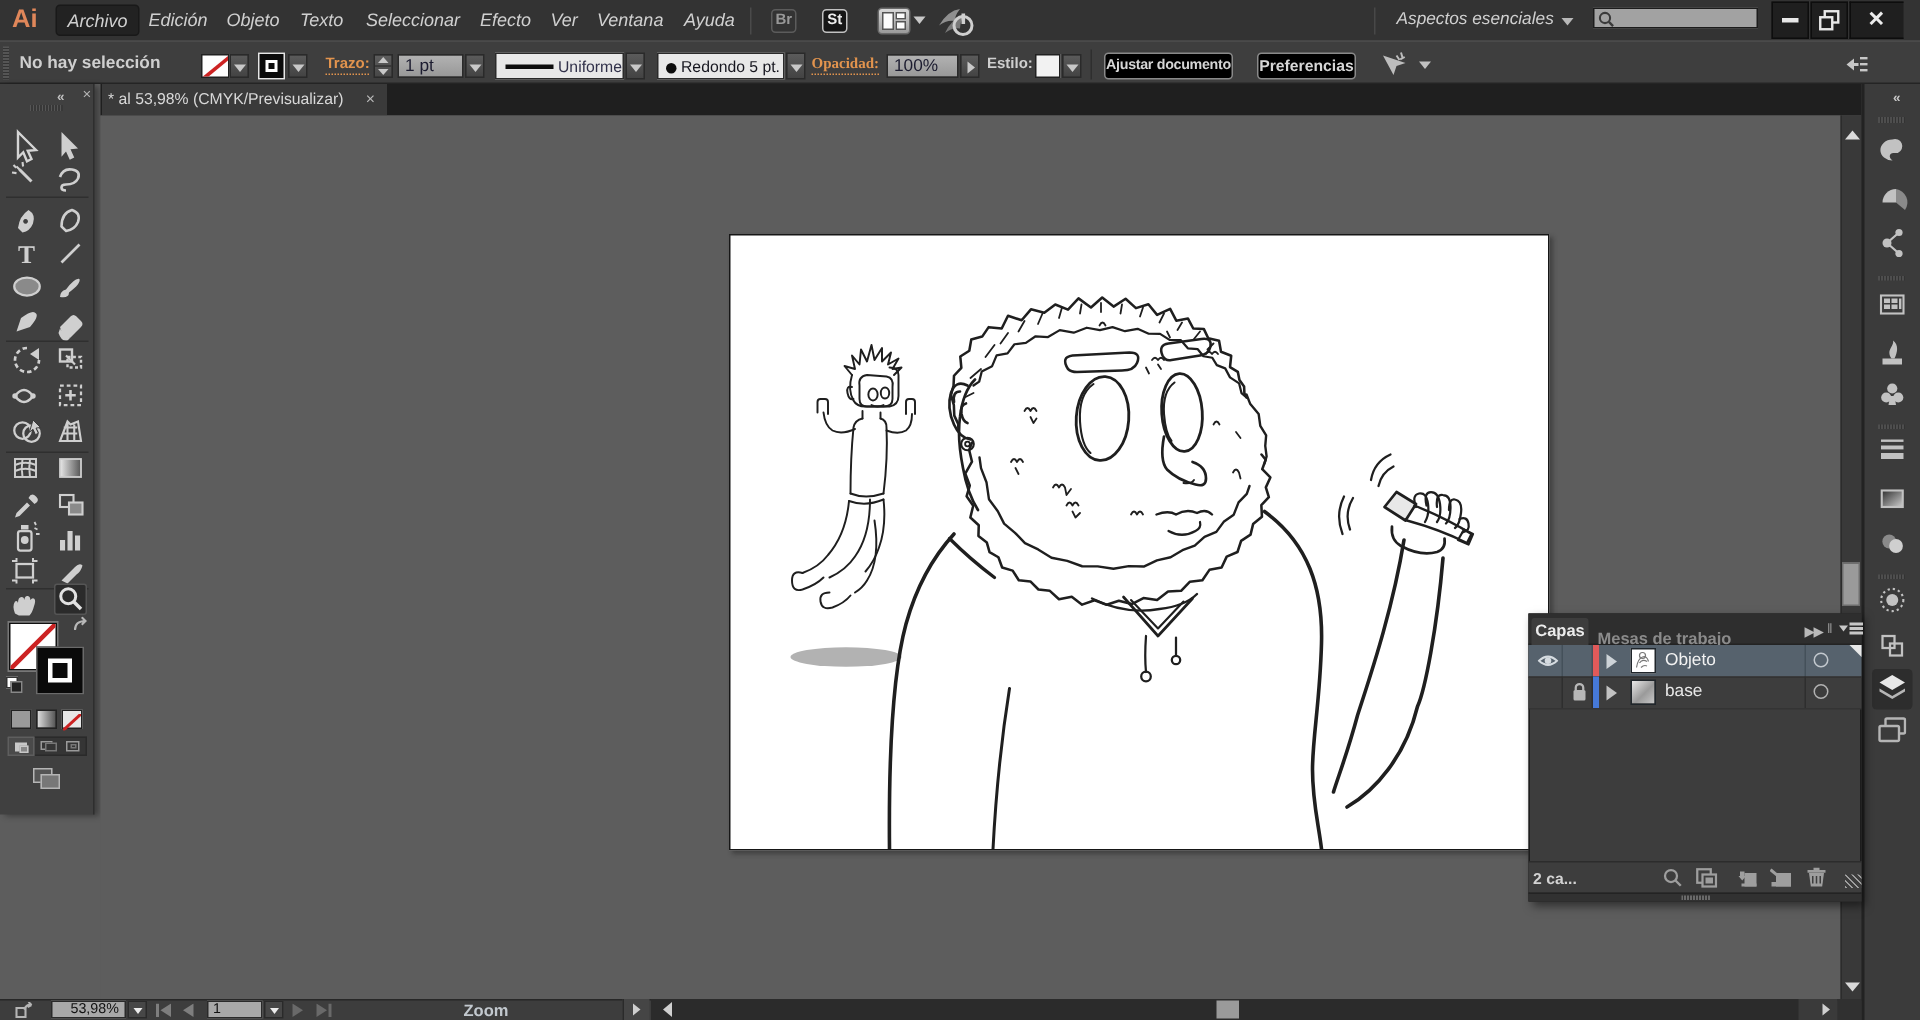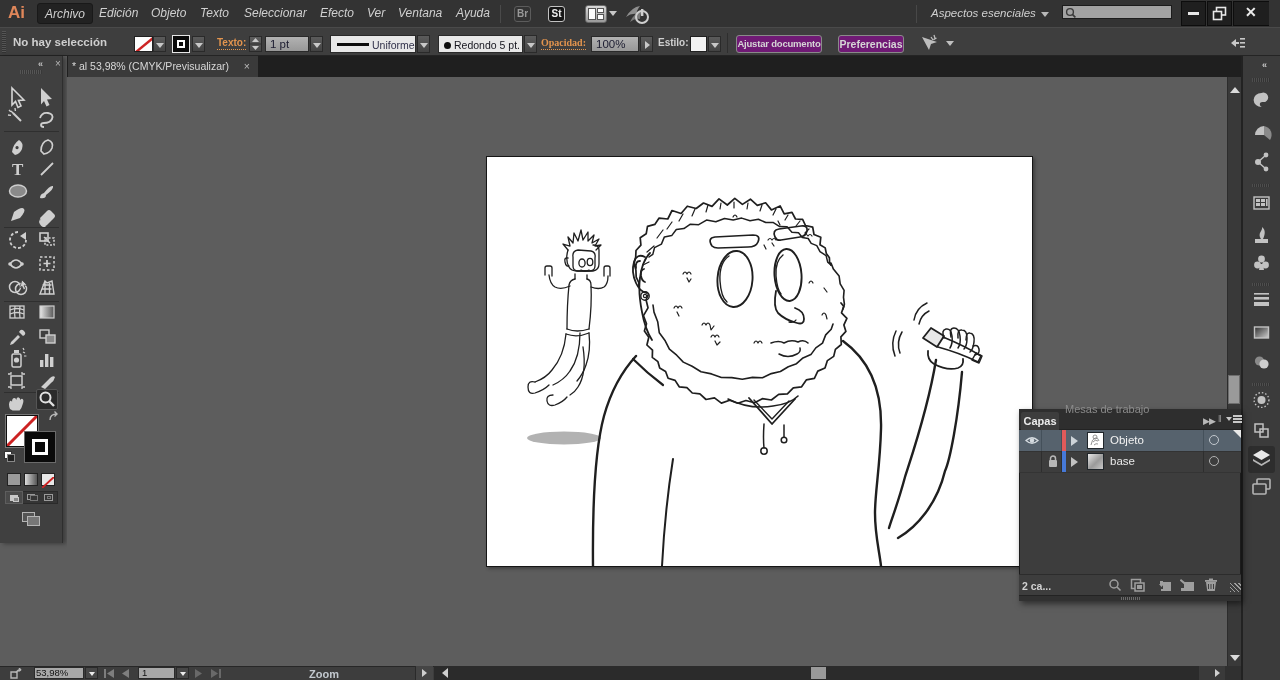--- a/index.html
+++ b/index.html
@@ -13,21 +13,21 @@
 #mi-archivo { left:37px; top:3px; height:21px; line-height:21px; background:#222222; border:1px solid #191919; border-radius:3px; padding:0 7px; }
 
 .winbtn { top:1px; height:25px; background:#1f1f1f; border:1px solid #0d0d0d; }
 
 #ctrlbar { left:0; top:27px; width:1280px; height:29px; background:#3e3e3e; border-top:1px solid #4a4a4a; border-bottom:1px solid #242424; }
 .cb-txt { color:#cfcfcf; font-size:11.5px; top:37px; }
 .cb-orange { color:#e2944e; font-size:10px; font-weight:bold; top:37px; border-bottom:1px dotted #e2944e; padding-bottom:1px; }
 .cb-field { background:linear-gradient(#b2b2b2,#989898); border:1px solid #2a2a2a; color:#1c1c30; font-size:11.5px; }
 .cb-drop { background:linear-gradient(#5b5b5b,#434343); border:1px solid #2a2a2a; }
 .cb-drop:after { content:""; position:absolute; left:50%; top:50%; margin:-1px 0 0 -4px; border:4px solid transparent; border-top:5px solid #c8c8c8; }
-.cb-btn { background:#701a75; border:1px solid #8a8a8a; border-radius:3px; color:#d6d6d6; font-size:10.5px; font-weight:bold; text-align:center; }
+.cb-btn { background:#000000; border:1px solid #8a8a8a; border-radius:3px; color:#d6d6d6; font-size:10.5px; font-weight:bold; text-align:center; }
 
 #tabbar { left:67px; top:56px; width:1177px; height:21px; background:#1f1f1f; }
 #doctab { left:68px; top:56px; width:190px; height:21px; background:#3a3a3a; color:#d8d8d8; font-size:10.5px; line-height:21px; }
 
 #toolpanel { left:0; top:56px; width:63px; height:487px; background:#404040; border-right:1px solid #2e2e2e; box-shadow:3px 1px 4px rgba(0,0,0,0.35); }
 
 #canvas { left:67px; top:77px; width:1160px; height:589px; background:#5d5d5d; }
 #artboard { left:486px; top:156px; width:547px; height:411px; background:#ffffff; border:1px solid #161616; box-shadow:2px 2px 3px rgba(30,30,30,0.45); }
 
 #vscroll { left:1227px; top:77px; width:14px; height:589px; background:#393939; border-left:1px solid #2c2c2c; }
@@ -92,21 +92,21 @@
   <div class="abs" style="left:2px;top:31px;width:4px;height:22px;background:repeating-linear-gradient(#555 0 1px,#333 1px 2px)"></div>
   <div class="abs cb-txt" style="left:13px;top:36px;font-weight:bold">No hay selección</div>
   <div class="abs" style="left:134px;top:36px;width:19px;height:16px;background:#fdfdfd;border:1px solid #202020;overflow:hidden"><svg width="19" height="16">
         <line x1="1" y1="15" x2="18" y2="1" stroke="#cc2222" stroke-width="2.4"></line>
       </svg></div>
   <div class="abs cb-drop" style="left:153px;top:36px;width:13px;height:16px"></div>
   <div class="abs" style="left:172px;top:35px;width:18px;height:18px;background:#0a0a0a;border:1px solid #e6e6e6;">
       <div class="abs" style="left:4px;top:4px;width:8px;height:8px;border:2px solid #fdfdfd;background:#0a0a0a"></div>
     </div>
   <div class="abs cb-drop" style="left:192px;top:36px;width:13px;height:16px"></div>
-  <div class="abs cb-orange" style="left:217px;">Texto:</div>
+  <div class="abs cb-orange" style="left:217px;">Trazo:</div>
   <div class="abs" style="left:249px;top:36px;width:13px;height:16px;background:linear-gradient(#5e5e5e,#474747);border:1px solid #2a2a2a"><svg width="11" height="14">
         <path d="M5.5 1 L9 5 H2 Z" fill="#c8c8c8"></path>
         <path d="M5.5 13 L2 9 H9 Z" fill="#c8c8c8"></path>
         <rect x="0" y="6.6" width="11" height="0.8" fill="#2a2a2a"></rect>
       </svg></div>
   <div class="abs cb-field" style="left:265px;top:36px;width:44px;height:16px;padding:1px 0 0 4px">1 pt</div>
   <div class="abs cb-drop" style="left:310px;top:36px;width:13px;height:16px"></div>
   <div class="abs" style="left:330px;top:35px;width:86px;height:18px;background:#e8e8e8;border:1px solid #2a2a2a;color:#31314a;font-size:11.5px;">
       <div class="abs" style="left:6px;top:7px;width:32px;height:3px;background:#0d0d0d"></div>
       <span style="position:absolute;left:41px;top:3px;font-size:10.5px">Uniforme</span>
@@ -402,21 +402,21 @@
   </svg>
   <div id="vscroll" class="abs"></div>
   <div id="vthumb" class="abs"></div>
   <div class="abs" style="left:1230px;top:82px;width:0;height:0;border:5px solid transparent;border-bottom:6px solid #dadada"></div>
   <div id="dock" class="abs"></div>
   <div id="statusbar" class="abs"></div>
   <svg class="abs" style="left:10px;top:668px" width="13" height="11" viewBox="0 0 13 11">
       <path d="M1 4 h6 v6 h-6 Z" fill="none" stroke="#b5b5b5" stroke-width="1.4"></path>
       <path d="M6 5 q2 -4 5 -3 l-2 -2 m2 2 l-2.6 1.4" stroke="#b5b5b5" stroke-width="1.4" fill="none"></path>
     </svg>
-  <div class="abs" style="left:34px;top:667px;width:50px;height:12px;background:#a8a8a8;border:1px solid #2a2a2a;color:#111;font-size:9.5px;line-height:10.5px;padding-left:1px">53,98%</div>
+  <div class="abs" style="left:34px;top:667px;width:50px;height:12px;background:#a8a8a8;border:1px solid #2a2a2a;color:#111;font-size:9.5px;line-height:10.5px;padding-left:12px">53,98%</div>
   <div class="abs" style="left:85px;top:667px;width:13px;height:12px;background:#474747;border:1px solid #2a2a2a">
       <div class="abs" style="left:2.5px;top:3.5px;border:3.5px solid transparent;border-top:4.5px solid #ececec"></div>
     </div>
   <svg class="abs" style="left:103px;top:669px" width="12" height="9" viewBox="0 0 12 9">
       <rect x="1" y="0" width="2" height="9" fill="#7e7e7e"></rect>
       <path d="M11 0 v9 l-7 -4.5 Z" fill="#7e7e7e"></path>
     </svg>
   <svg class="abs" style="left:121px;top:669px" width="9" height="9" viewBox="0 0 9 9">
       <path d="M8 0 v9 l-7 -4.5 Z" fill="#7e7e7e"></path>
     </svg>
@@ -518,21 +518,21 @@
       </g>
     </svg>
   <svg class="abs" style="left:1252px;top:478px" width="19" height="18" viewBox="0 0 19 18">
       <rect x="5" y="1" width="13" height="10" rx="1" fill="none" stroke="#b5b5b5" stroke-width="1.6"></rect>
       <rect x="1" y="6" width="13" height="10" rx="1" fill="#3b3b3b" stroke="#b5b5b5" stroke-width="1.6"></rect>
     </svg>
 
   <div id="layers" class="abs"></div>
   <div class="abs" style="left:1019px;top:409px;width:222px;height:21px;background:#2e2e2e;border-bottom:1px solid #232323"></div>
   <div class="abs" style="left:1021px;top:412px;width:38px;height:18px;background:#3d3d3d;border-radius:2px 2px 0 0;color:#ececec;font-size:11px;font-weight:bold;text-align:center;line-height:18px">Capas</div>
-  <div class="abs" style="left:1065px;top:403px;color:#8b8b8b;font-size:11px;font-weight:normal">Mesas de trabajo</div>
+  <div class="abs" style="left:1065px;top:420px;color:#8b8b8b;font-size:11px;font-weight:bold">Mesas de trabajo</div>
   <div class="abs" style="left:1203px;top:416px;color:#b8b8b8;font-size:9px;letter-spacing:-1px">▶▶</div>
   <div class="abs" style="left:1218px;top:414px;color:#9a9a9a;font-size:9px">‖</div>
   <div class="abs" style="left:1226px;top:417px;border:3.5px solid transparent;border-top:4.5px solid #c8c8c8"></div>
   <div class="abs" style="left:1233px;top:415px;width:9px;height:2px;background:#c8c8c8;box-shadow:0 3px 0 #c8c8c8,0 6px 0 #c8c8c8"></div>
 
   <div class="abs" style="left:1019px;top:430px;width:222px;height:21px;background:#56626d"></div>
   <svg class="abs" style="left:1025px;top:435px" width="14" height="11" viewBox="0 0 14 11">
       <path d="M1 5.5 Q7 0 13 5.5 Q7 11 1 5.5 Z" fill="none" stroke="#d5dbe0" stroke-width="1.3"></path>
       <circle cx="7" cy="5.5" r="2.2" fill="#d5dbe0"></circle>
     </svg>

